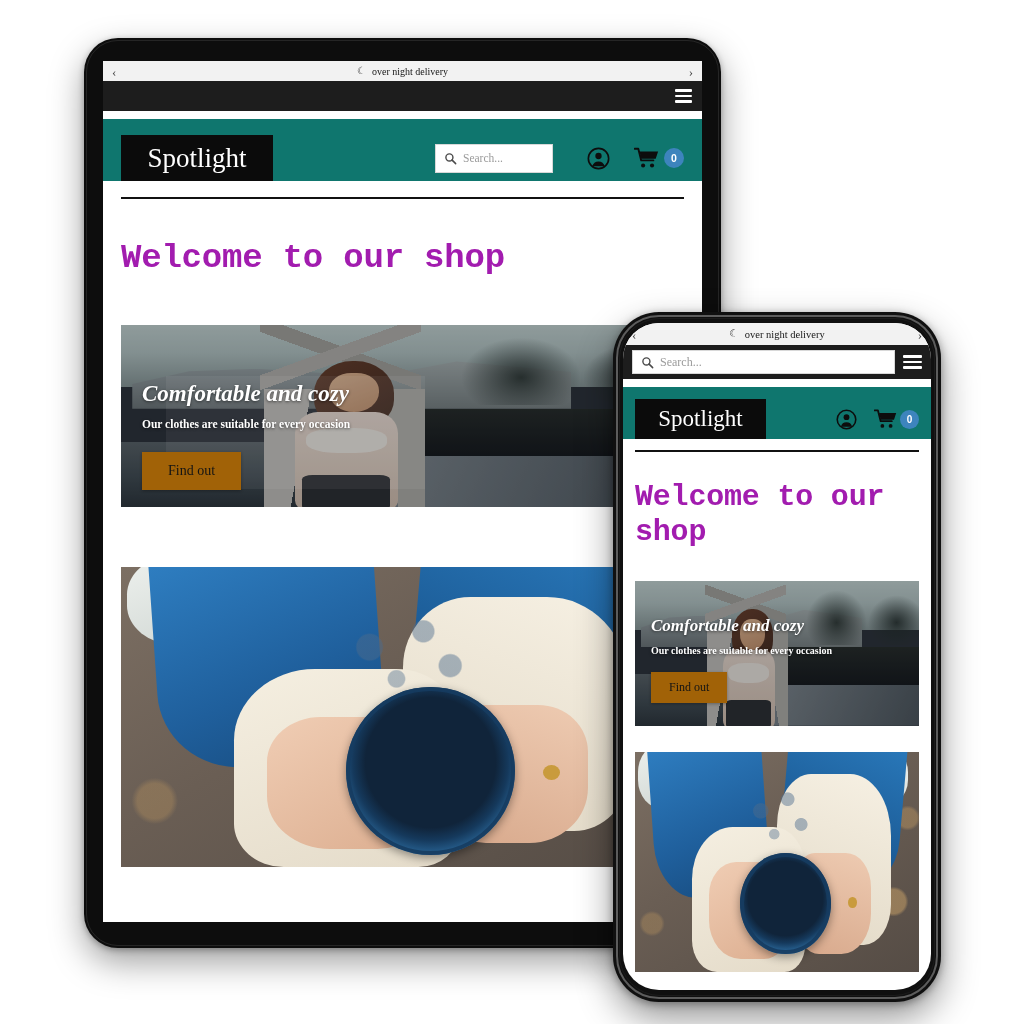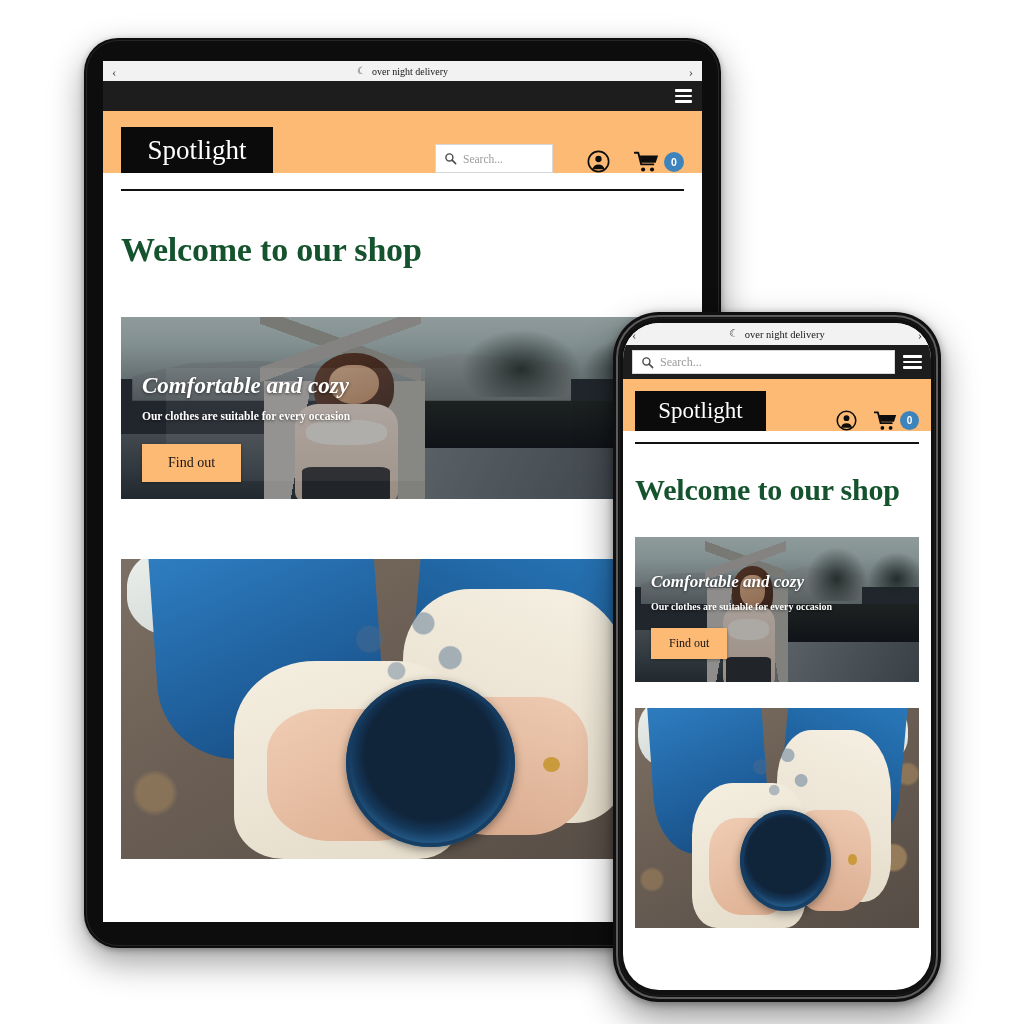--- a/index.html
+++ b/index.html
@@ -87,21 +87,21 @@
     display:flex; align-items:center; gap:6px;
     background:#fff; border:1px solid #d8d8d8;
   }
   .search .ph { color:#9b9b9b; font-family:"Liberation Serif", serif; }
   .t-search { width:118px; height:29px; padding:0 8px; font-size:11.5px; }
   .p-search { flex:1; height:24px; padding:0 8px; font-size:12px; }
 
   .mag { flex:0 0 auto; display:block; }
 
   
-  .logorow { background:#fdba74; display:flex; align-items:flex-end; }
+  .logorow { background:#0f766e; display:flex; align-items:center;margin-top:8px; }
   .t-logorow { padding: 16px 18px 0 18px; }
   .p-logorow { padding: 12px 12px 0 12px; }
 
   .logo {
     background:#0b0b0b; color:#fff;
     font-family:"Liberation Serif", serif; font-weight:400;
     display:flex; align-items:center; justify-content:center;
   }
   .t-logo { width:152px; height:46px; font-size:27px; }
   .p-logo { width:131px; height:40px; font-size:23px; }
@@ -118,21 +118,21 @@
     font-family:"Liberation Sans", sans-serif; font-weight:700;
   }
   .t-badge { width:20px; height:20px; font-size:10.5px; margin-left:5px; }
   .p-badge { width:19px; height:19px; font-size:10px; margin-left:3px; }
 
   .rule { background:#111; }
   .t-rule { height:2px; margin: 16px 18px 0 18px; }
   .p-rule { height:2px; margin: 11px 12px 0 12px; }
 
   
-  .pageheading { font-family:Liberation Serif, serif; font-weight:700; color:#14532d; letter-spacing:-0.2px; }
+  .pageheading { font-family:Liberation Mono, monospace; font-weight:700; color:#a21caf; letter-spacing:-0.2px; }
   .t-heading { font-size:34px; margin: 40px 18px 0 18px; line-height:1.12; }
   .p-heading { font-size:30px; margin: 28px 12px 0 12px; line-height:1.18; }
 
   
   .banner { position:relative; overflow:hidden; }
   .t-banner { margin: 48px 18px 0 18px; height:182px; }
   .p-banner { margin: 30px 12px 0 12px; height:145px; }
   .t-banner2 { margin: 60px 18px 0 18px; height:300px; }
   .p-banner2 { margin: 26px 12px 0 12px; height:220px; }
 
@@ -295,21 +295,21 @@
   .banner-title { font-family:"Liberation Serif", serif; font-weight:700; text-shadow:0 1px 3px rgba(0,0,0,.55);font-style:italic; }
   .t-btitle { font-size:23px; }
   .p-btitle { font-size:17px; }
 
   .banner-sub { font-family:"Liberation Serif", serif; font-weight:700; text-shadow:0 1px 3px rgba(0,0,0,.55); }
   .t-bsub { font-size:11.5px; margin-top:11px; }
   .p-bsub { font-size:10px; margin-top:9px; }
 
   .banner-btn {
     display:inline-flex; align-items:center; justify-content:center;
-    background:#fdba74; color:#141414; font-family:"Liberation Serif", serif;
+    background:#a16207; color:#141414; font-family:"Liberation Serif", serif;
     box-shadow:0 1px 3px rgba(0,0,0,.3);
   }
   .t-bbtn { margin-top:22px; padding:11px 26px; font-size:14px; }
   .p-bbtn { margin-top:16px; padding:8px 18px; font-size:12px; }
 </style>
 </head>
 <body>
 
 <div id="stage">
 

